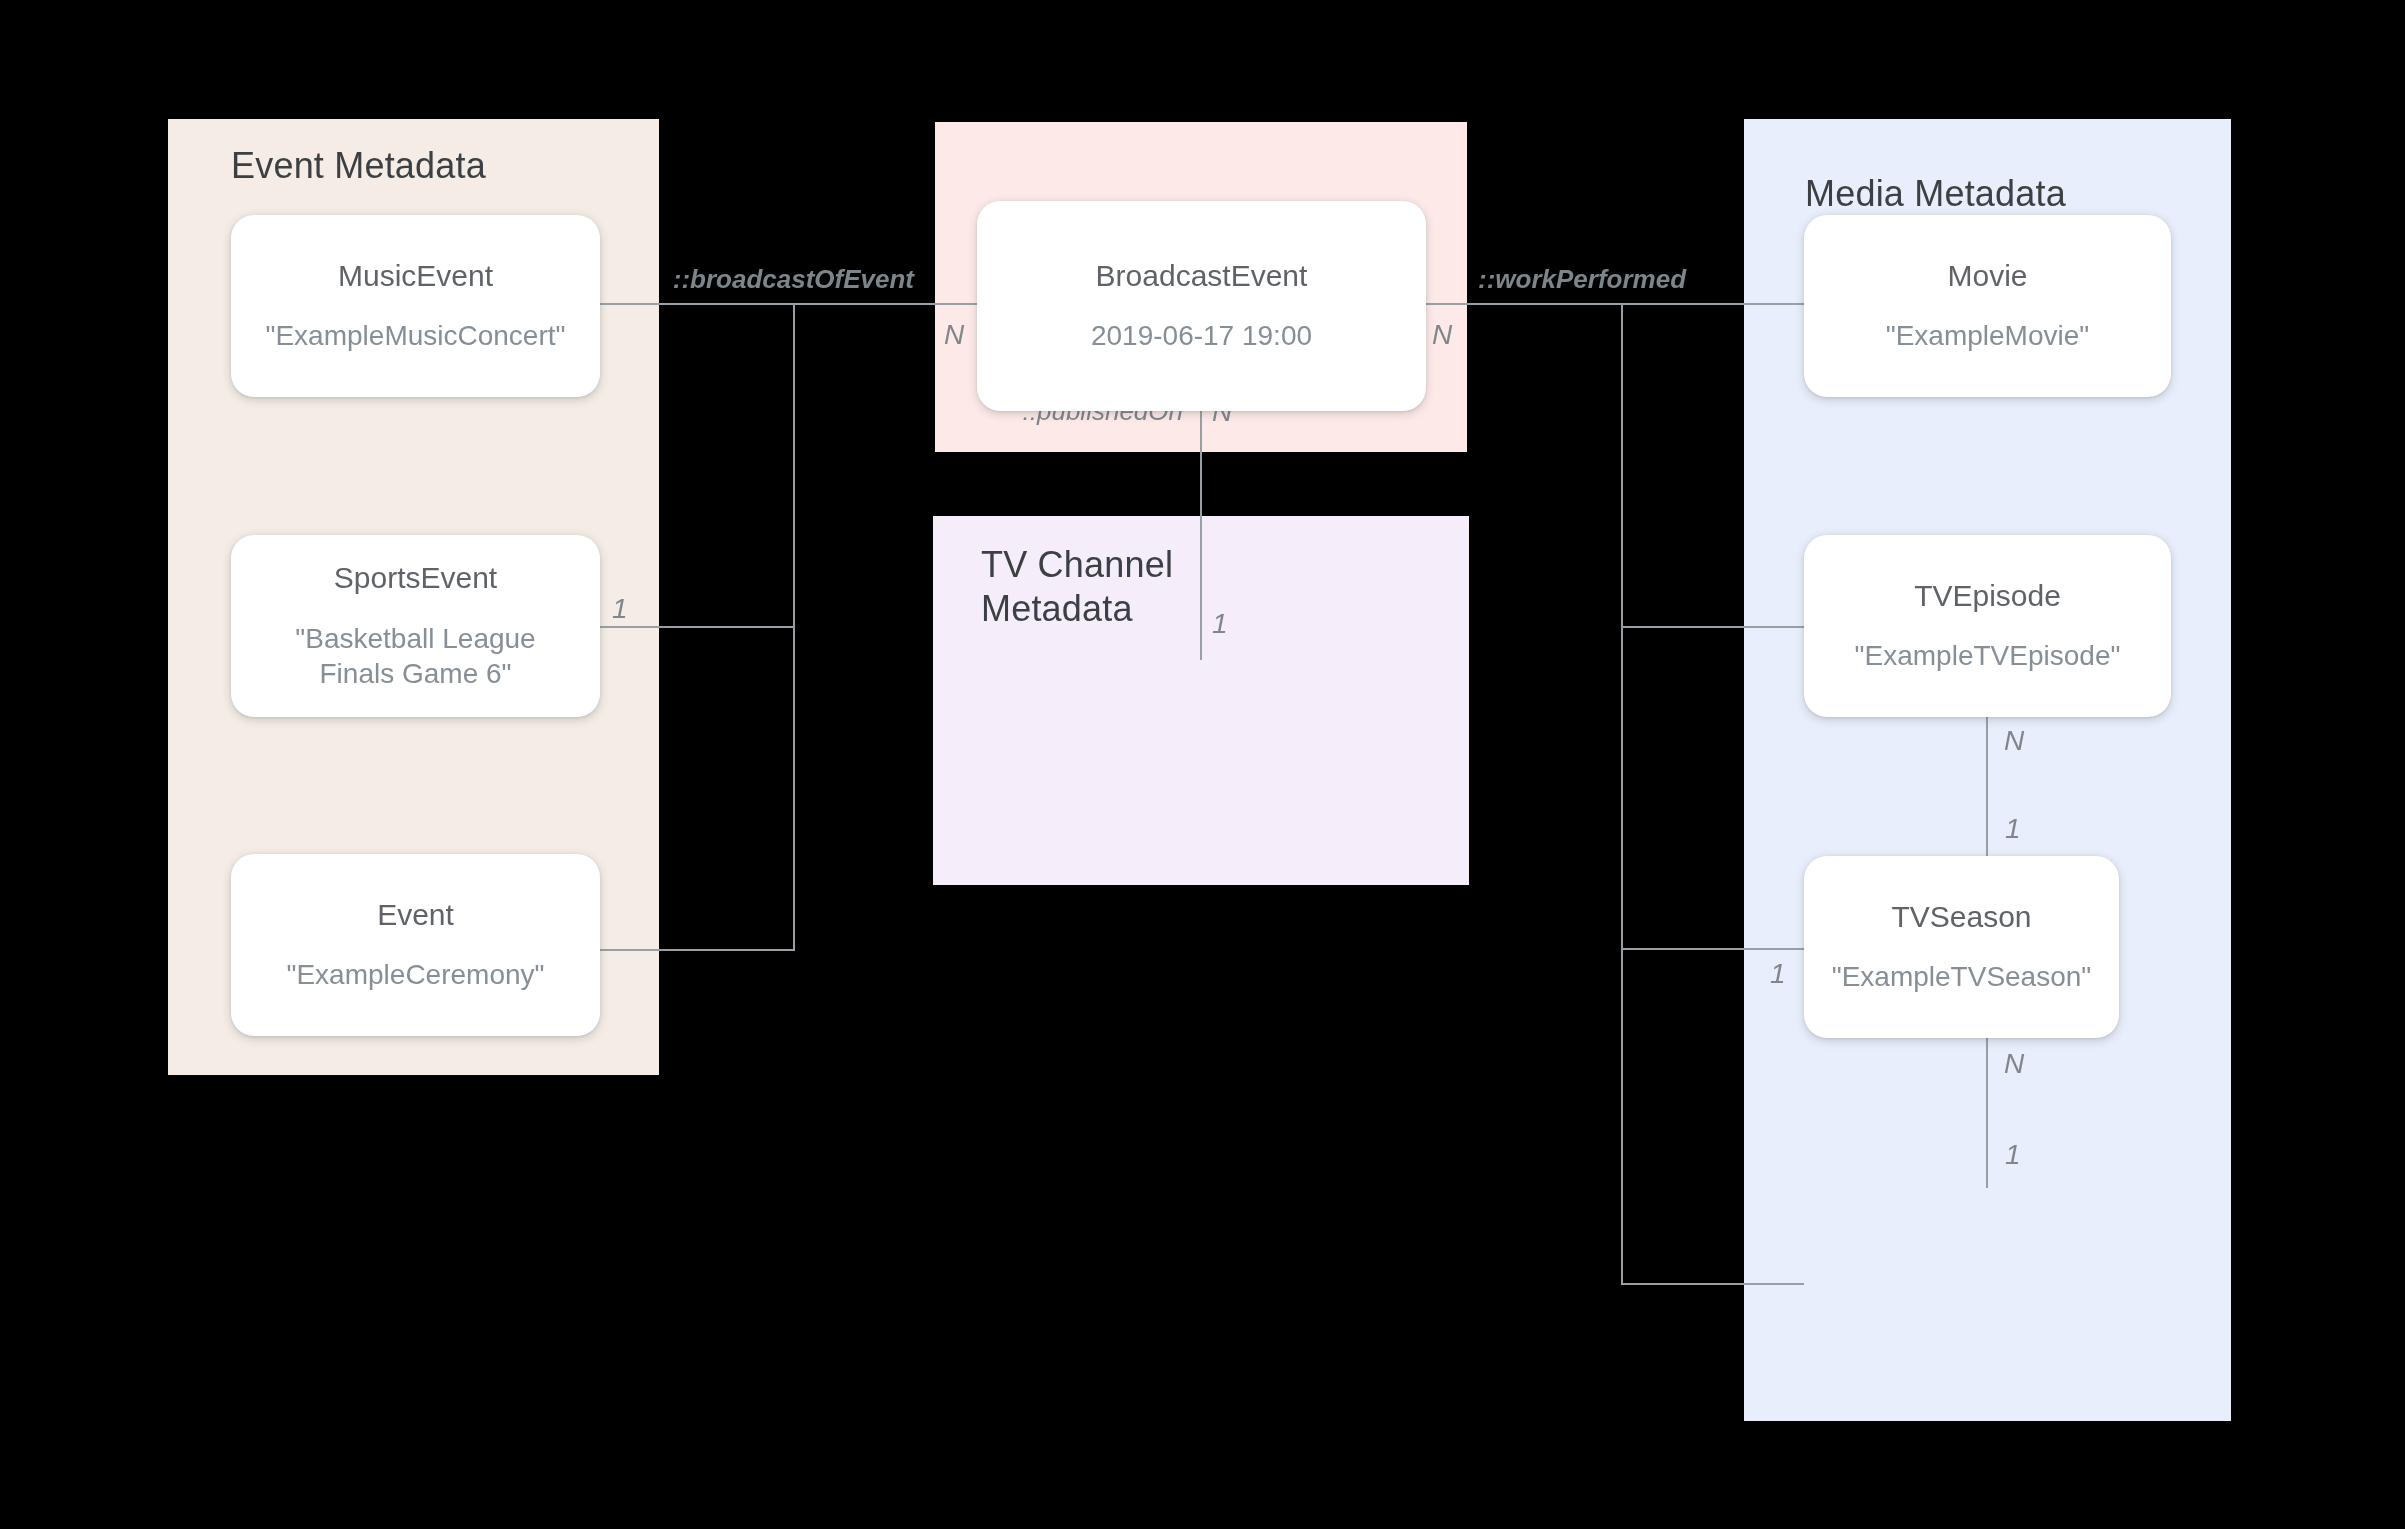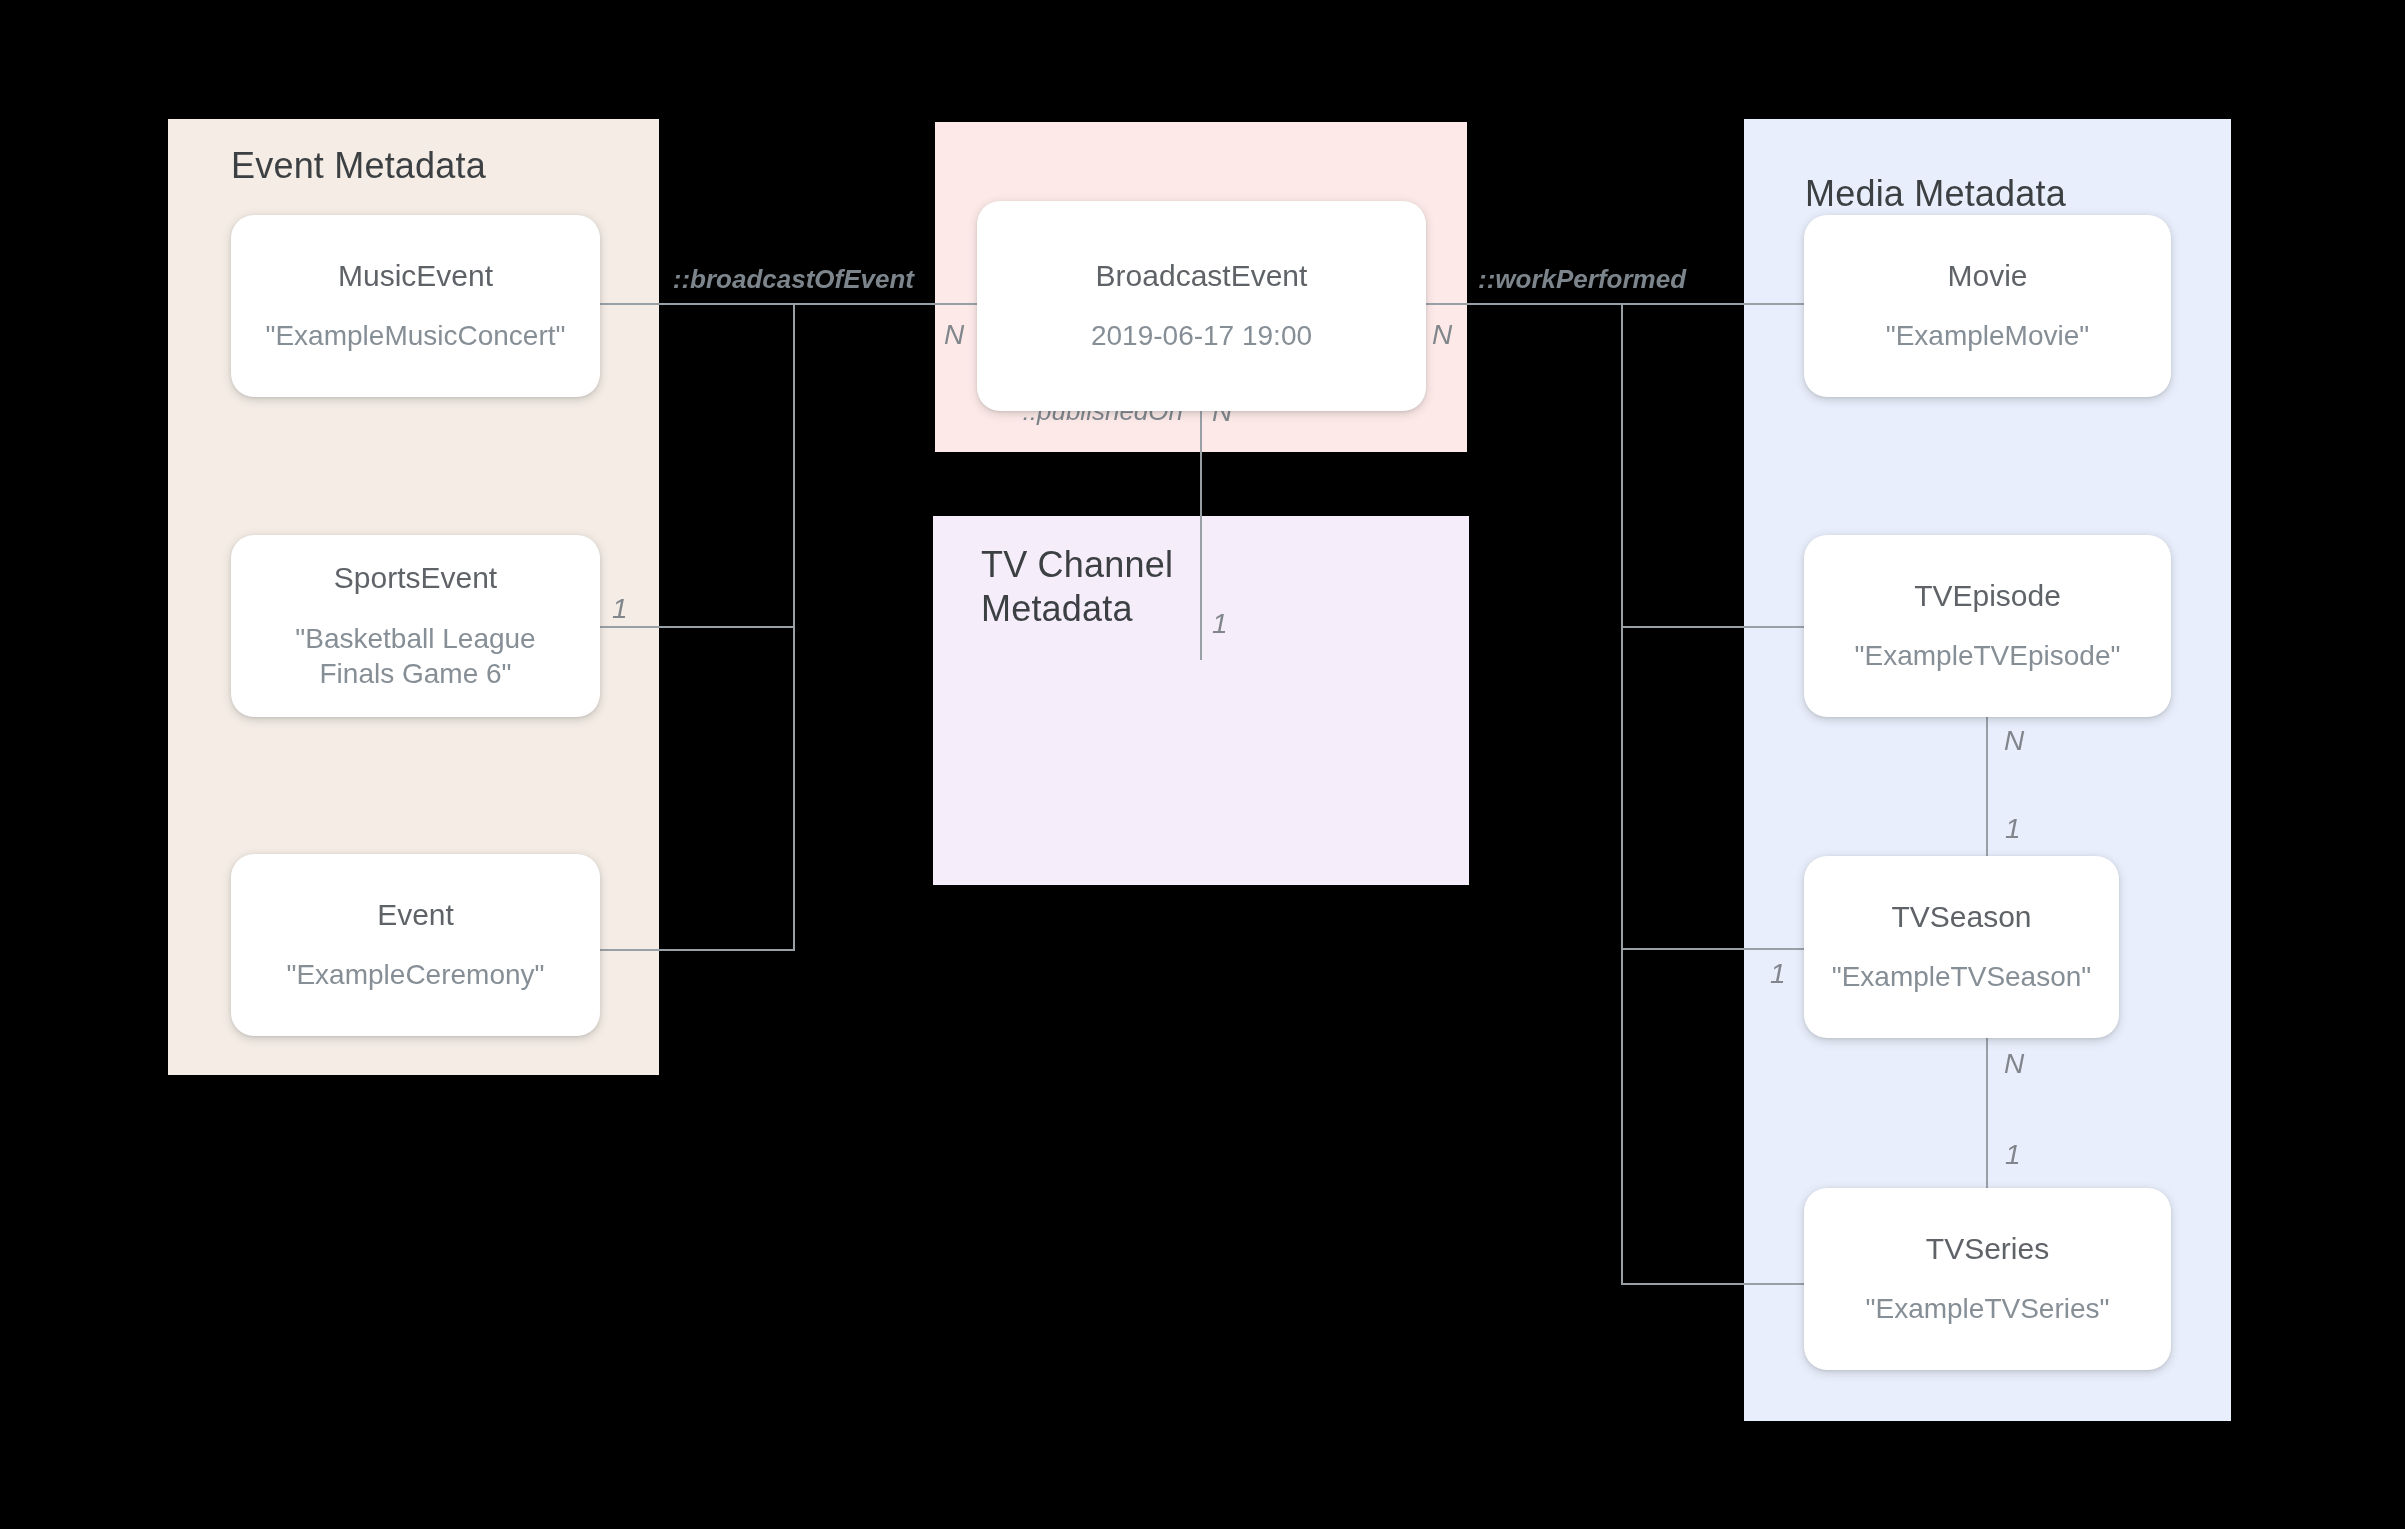--- a/index.html
+++ b/index.html
@@ -114,19 +114,15 @@
   <div class="card" style="left:1804px;top:535px;width:367px;height:182px;align-items:center;">
     <div class="card-title">TVEpisode</div>
     <div class="card-subtitle">"ExampleTVEpisode"</div>
   </div>
 
   <div class="card" style="left:1804px;top:856px;width:315px;height:182px;">
     <div class="card-title">TVSeason</div>
     <div class="card-subtitle">"ExampleTVSeason"</div>
   </div>
 
-  <div class="card" style="left:1804px;top:1188px;width:367px;height:182px;">
-    <div class="card-title">TVSeries</div>
-    <div class="card-subtitle">"ExampleTVSeries"</div>
-  </div>
 
 </div>
 
 
 </body></html>

